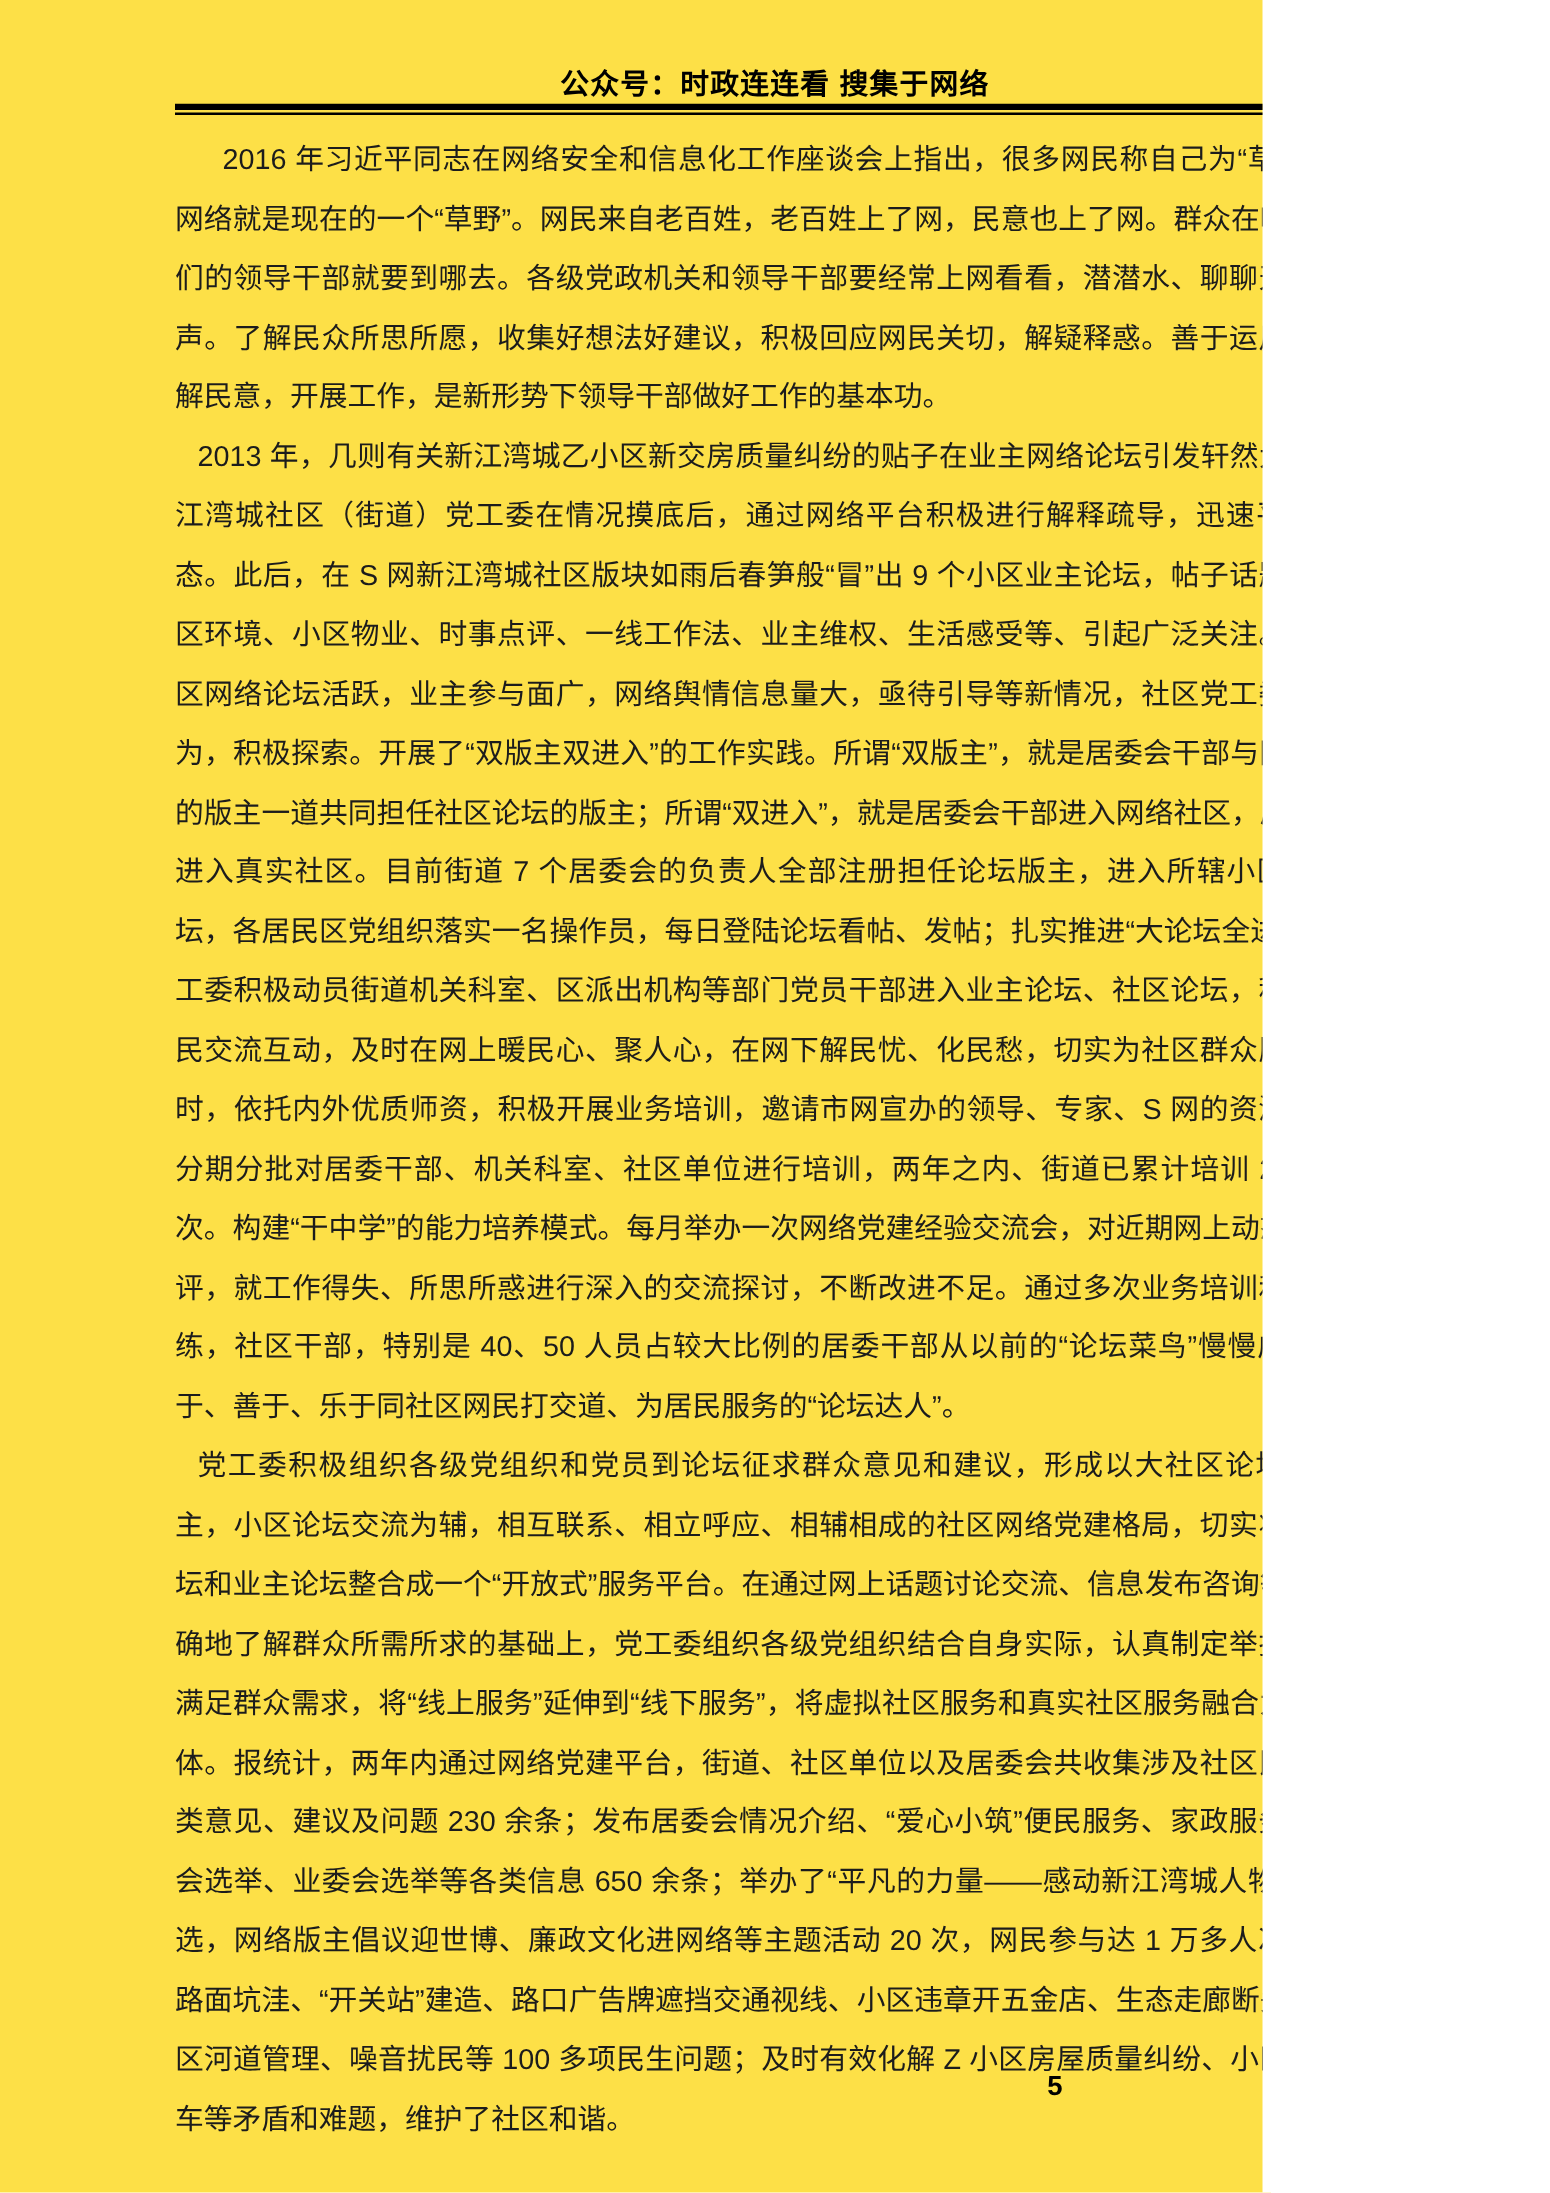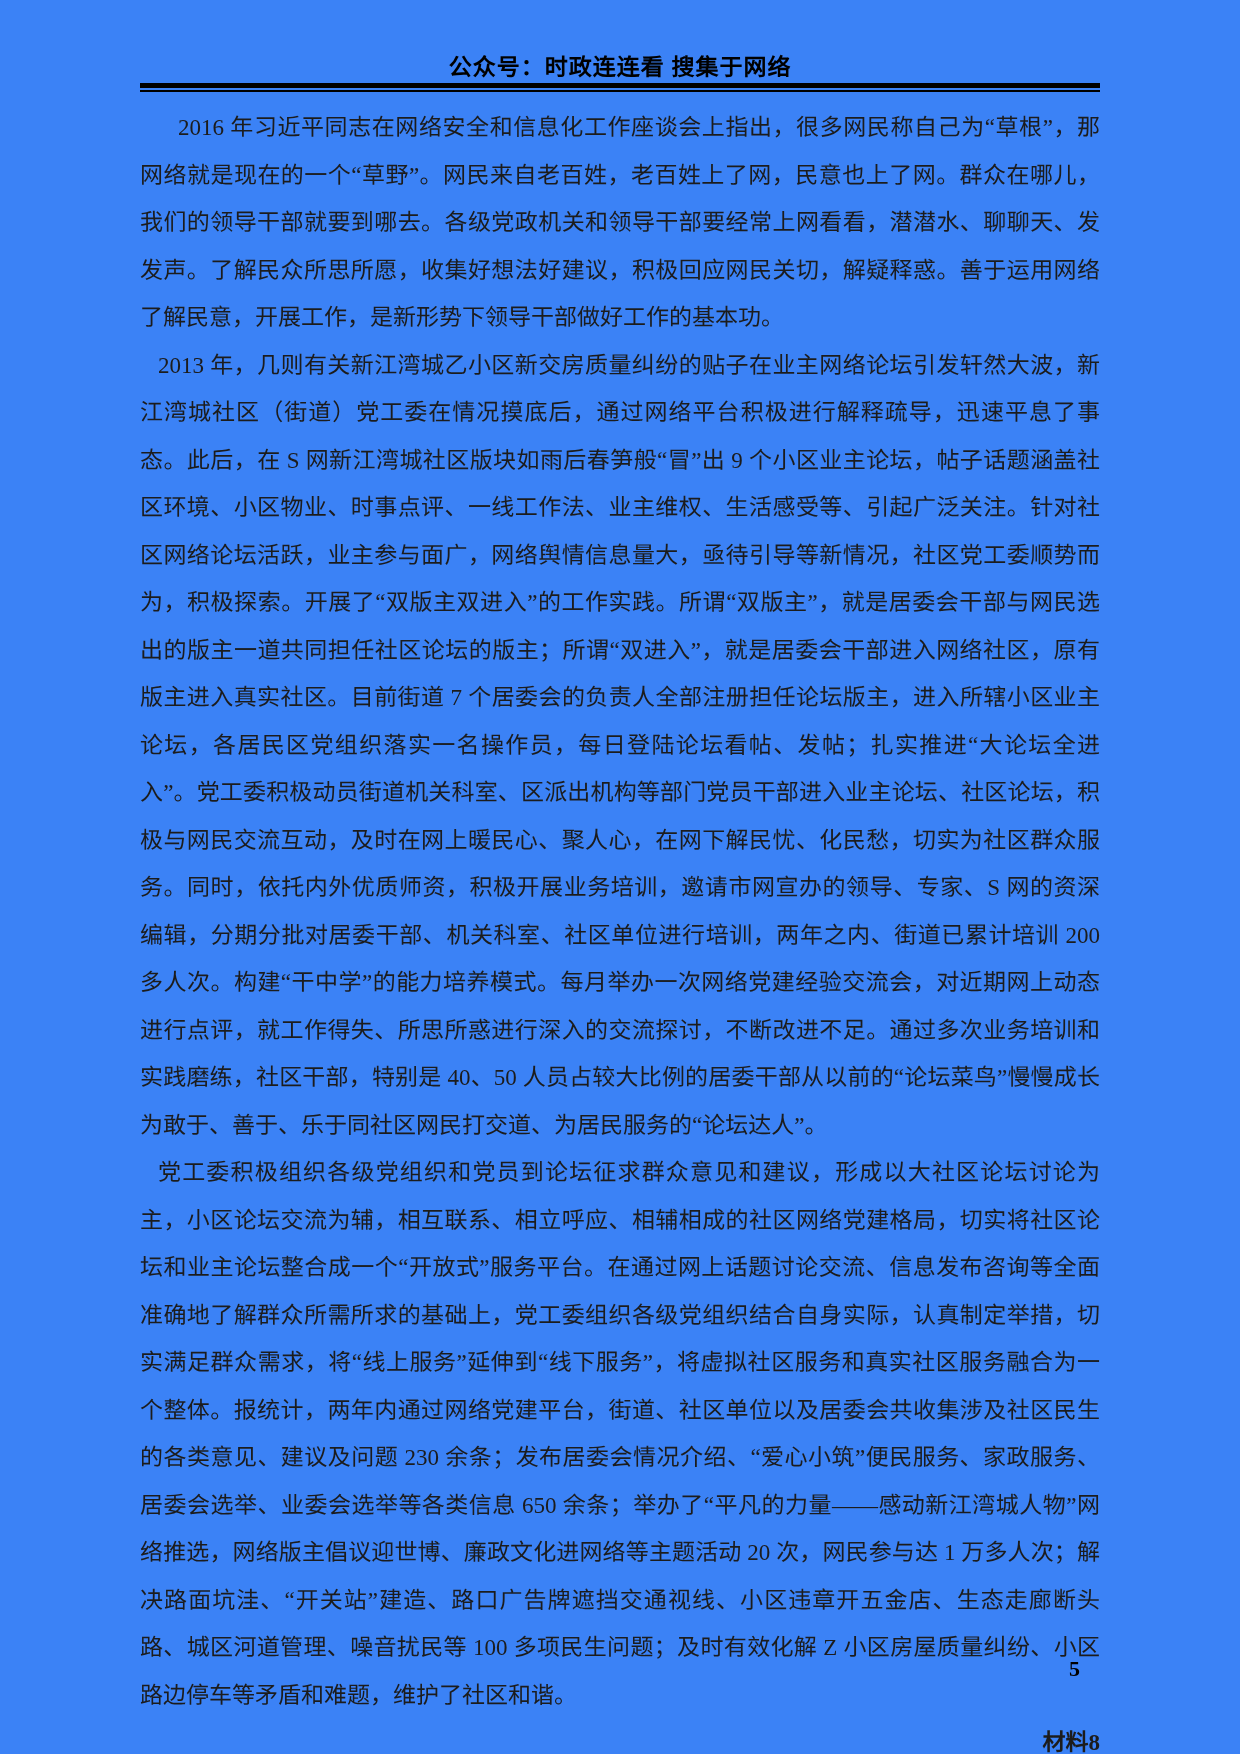--- a/index.html
+++ b/index.html
@@ -2,24 +2,24 @@
 <html lang="zh-CN"><head>
 <meta charset="utf-8">
 <style>
   html, body {
     margin: 0;
     padding: 0;
     background: #ffffff;
   }
   .page {
     position: relative;
-    width: 1240px;
+    width: 1010px;
     height: 1754px;
-    background: #3b82f6;
-    font-family: Liberation Serif, serif;
+    background: #fde047;
+    font-family: Liberation Sans, sans-serif;
     color: #1c1c1c;
     overflow: hidden;
   }
   .header-title {
     position: absolute;
     top: 48px;
     left: 140px;
     width: 960px;
     text-align: center;
     font-size: 23px;

